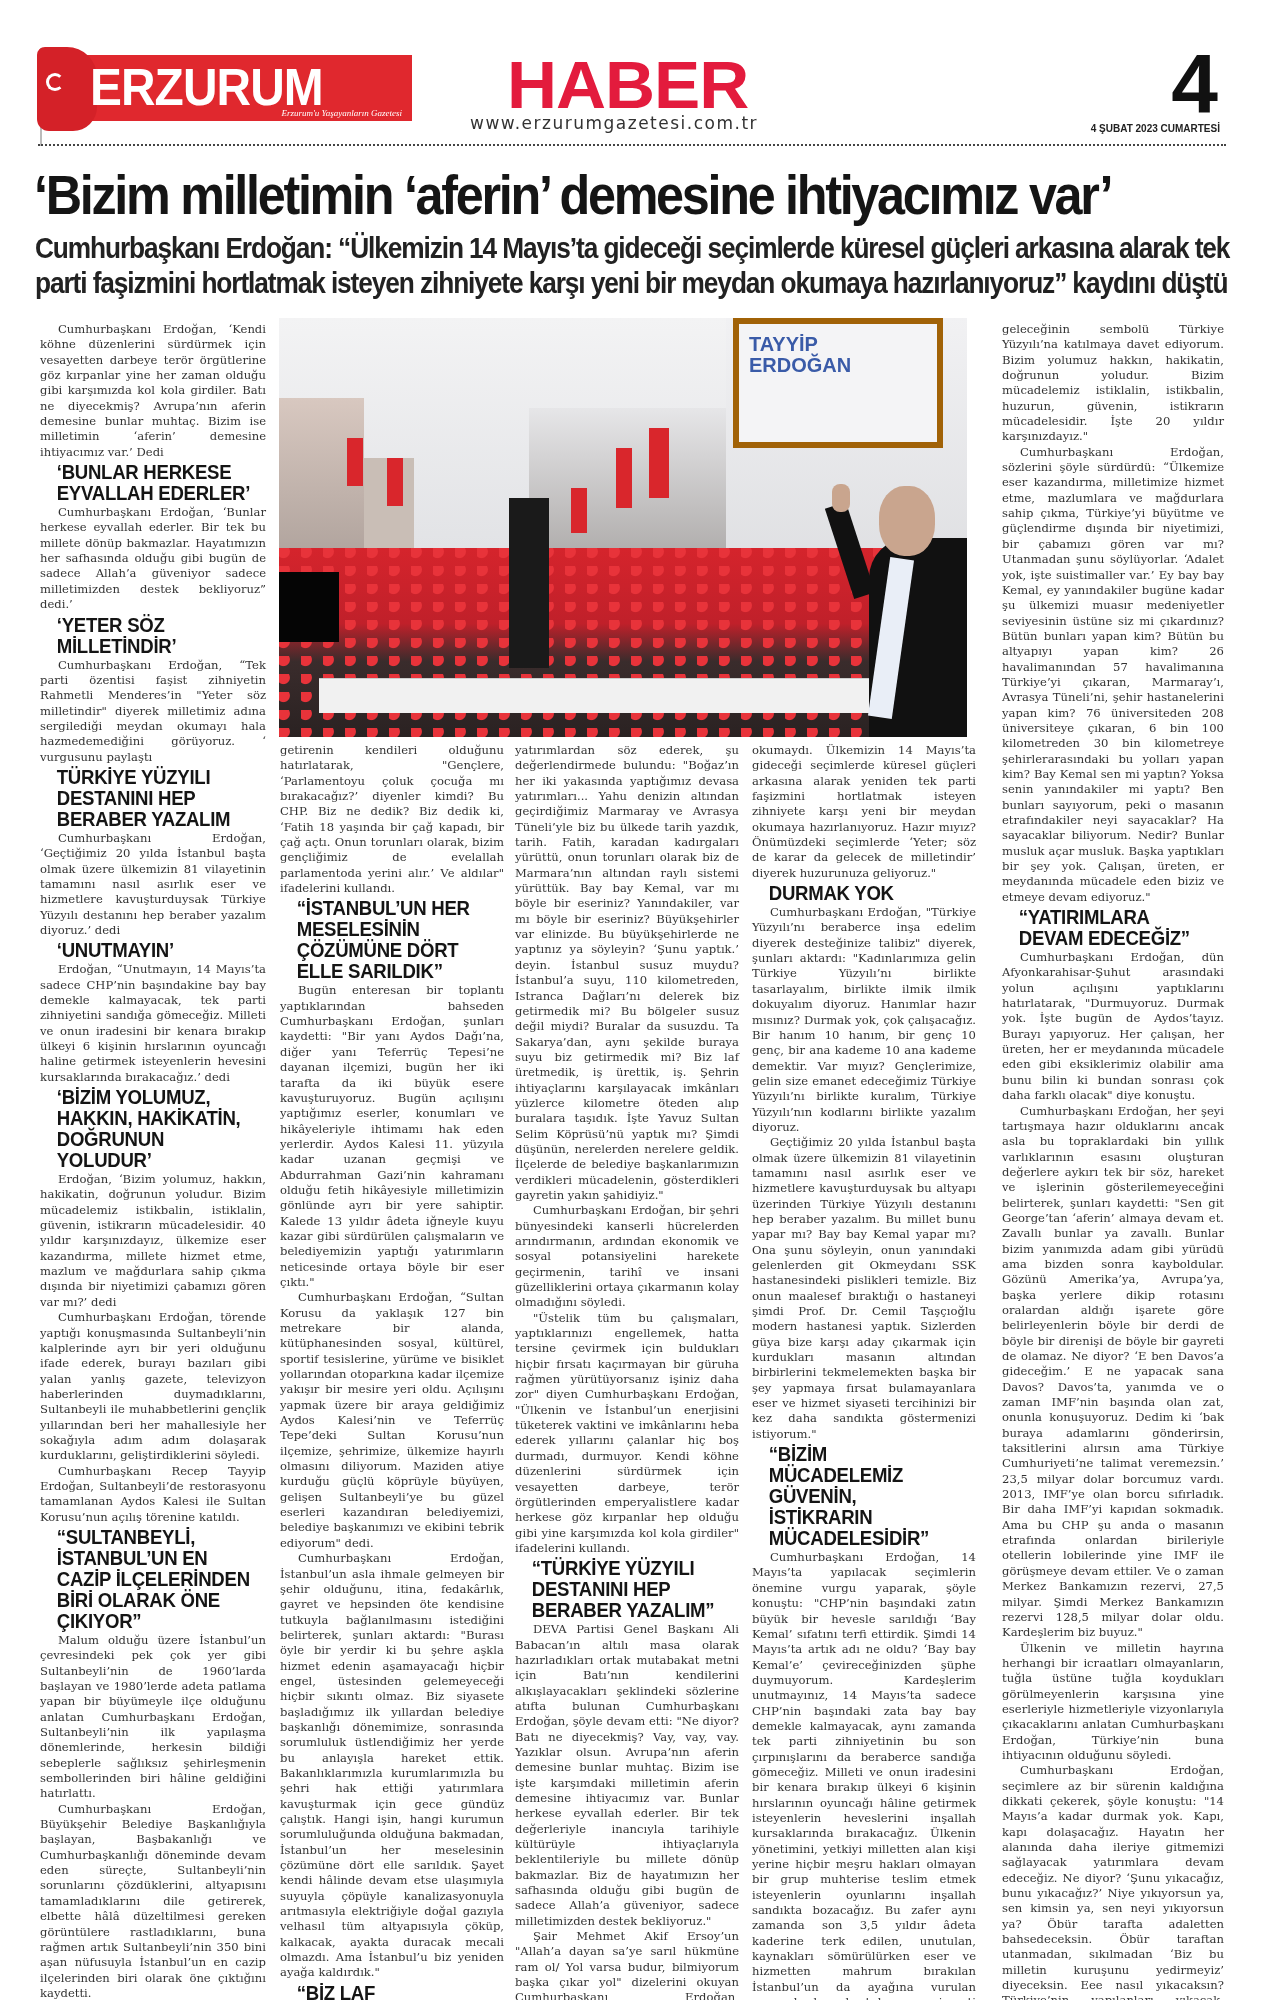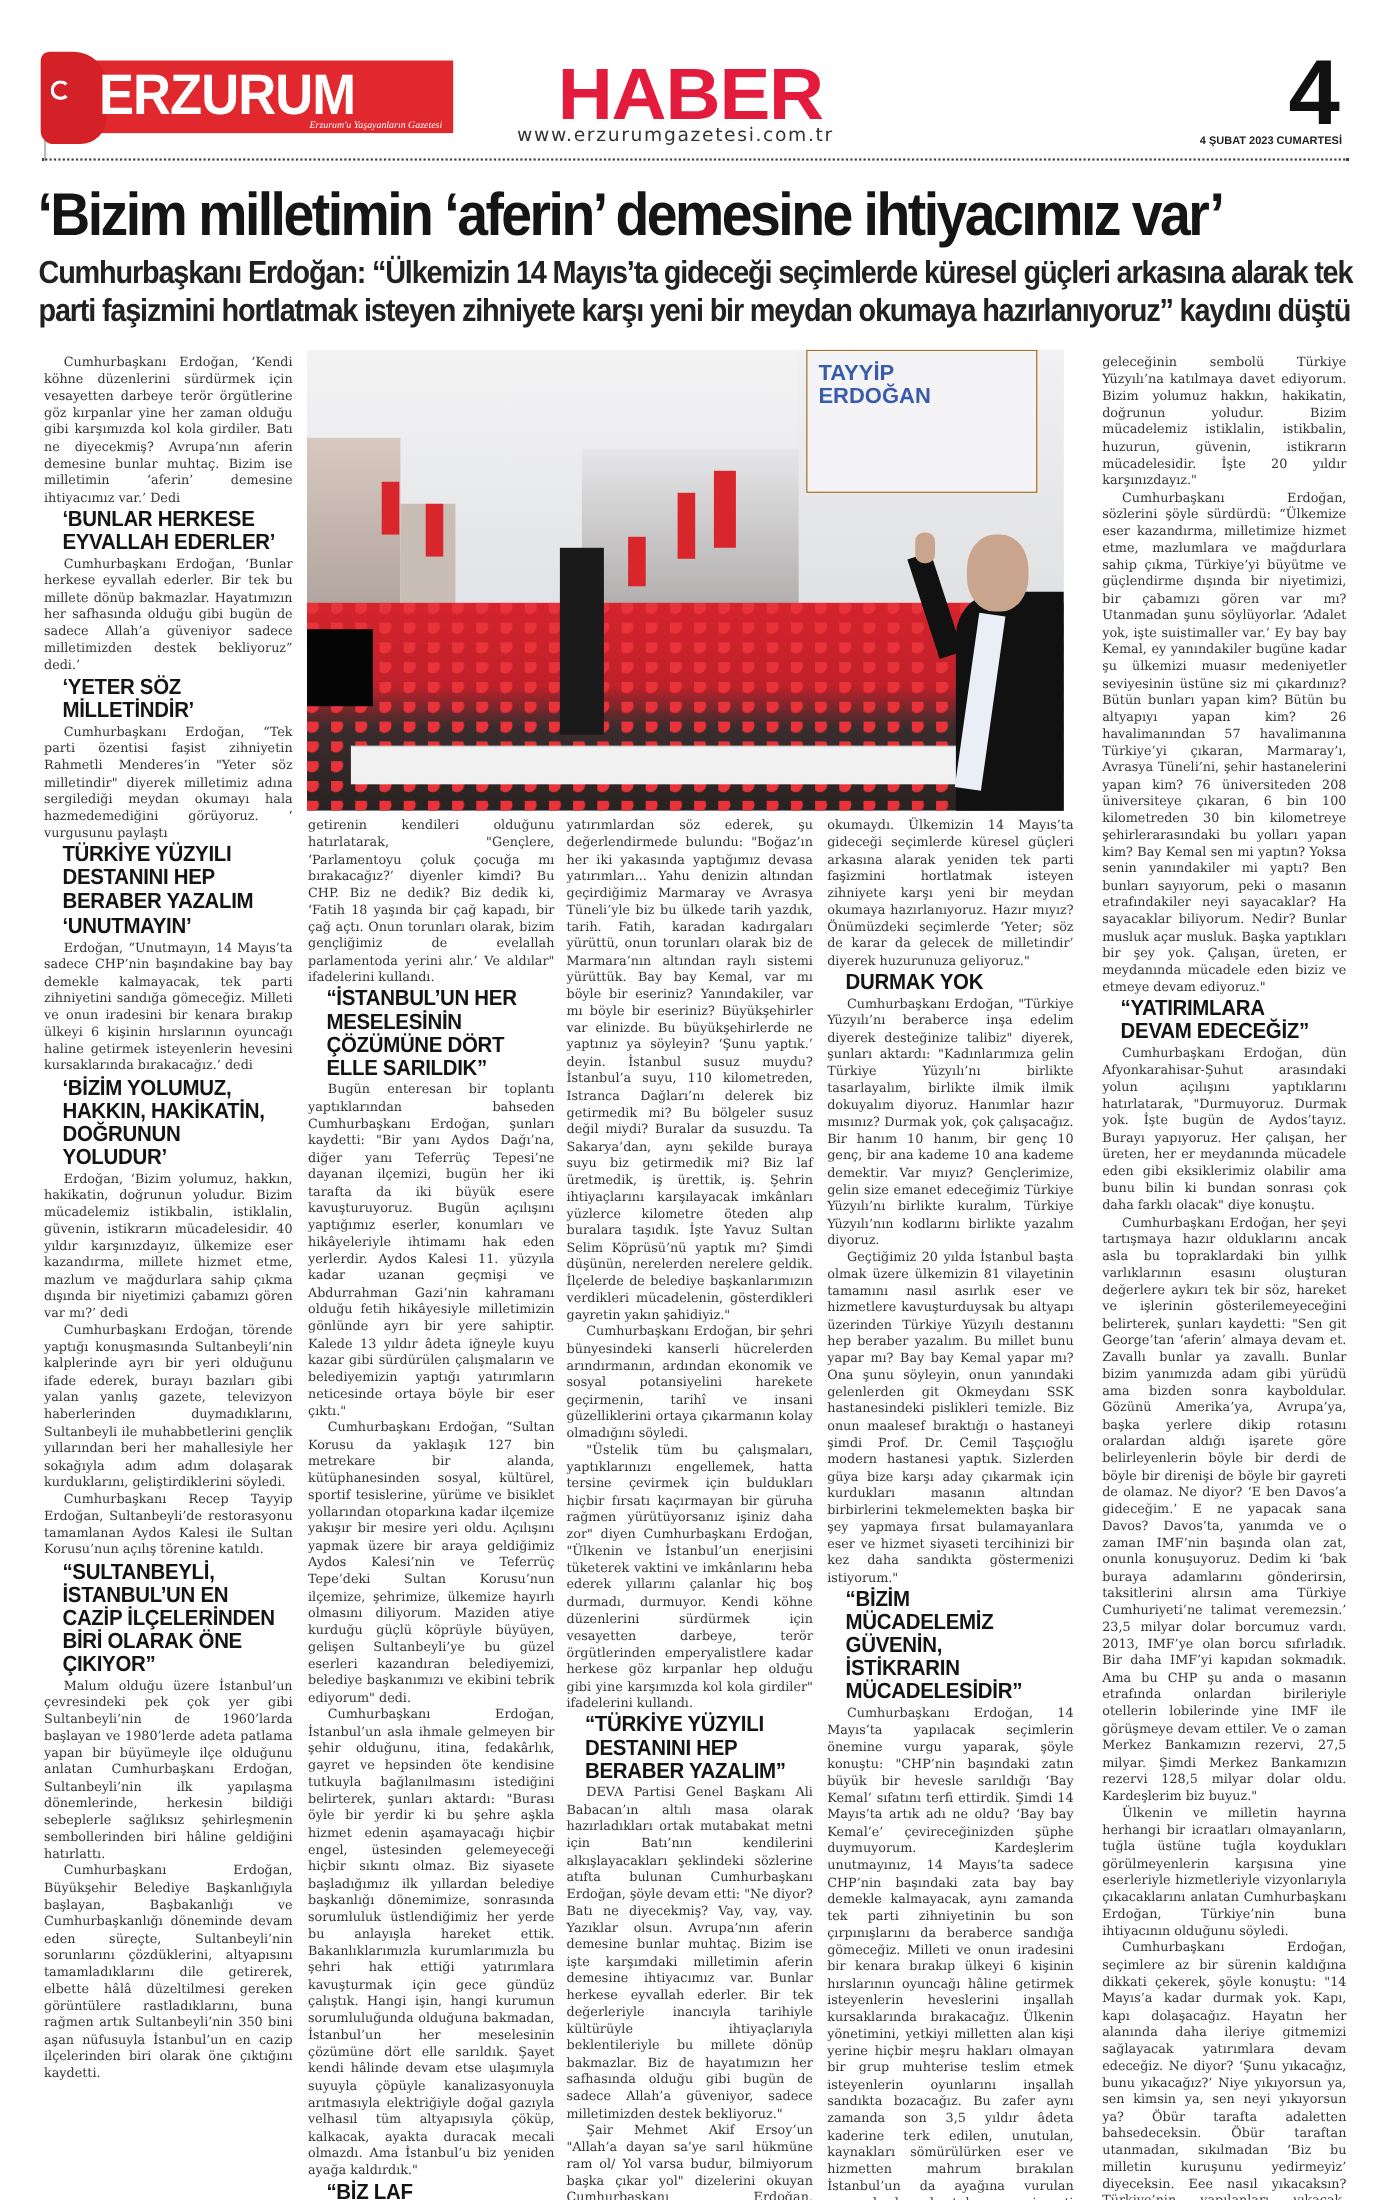--- a/index.html
+++ b/index.html
@@ -24,21 +24,21 @@
   .headline { position: absolute; left: 34px; top: 165px; width: 1200px; font-family: "Liberation Sans", sans-serif; font-weight: 700; font-size: 55px; color: #151515; letter-spacing: -2.5px; line-height: 60px; white-space: nowrap; transform: scaleX(0.915); transform-origin: left; }
   .subhead { position: absolute; left: 35px; top: 231px; width: 1320px; font-family: "Liberation Sans", sans-serif; font-size: 29px; color: #222; letter-spacing: -1.2px; line-height: 35px; transform: scaleX(0.905); transform-origin: left; }
 
   
   .photo { position: absolute; left: 279px; top: 318px; width: 688px; height: 419px; overflow: hidden; background: #ecedf0; }
   .ph-sky { position: absolute; left: 0; top: 0; width: 100%; height: 230px; background: linear-gradient(#f3f3f4, #e2e3e6); }
   .ph-bldL { position: absolute; left: 0; top: 80px; width: 85px; height: 190px; background: linear-gradient(#d8c8c0, #a89c96); }
   .ph-bldL2 { position: absolute; left: 85px; top: 140px; width: 50px; height: 140px; background: #c9beb6; }
   .ph-bldM { position: absolute; left: 250px; top: 90px; width: 200px; height: 200px; background: linear-gradient(#e6e6e8, #9c9896); }
   .ph-bldR { position: absolute; left: 447px; top: 0; width: 241px; height: 330px; background: linear-gradient(#f1f1f3, #d9dadd); }
-  .ph-banner { position: absolute; left: 454px; top: 0; width: 210px; height: 130px; background: #f4f4f6; border: 1px solid #a16207; }
+  .ph-banner { position: absolute; left: 454px; top: 0; width: 210px; height: 130px; background: #f4f4f6; border: 6px solid #a16207; }
   .ph-banner-txt { position: absolute; left: 10px; top: 10px; font-family: "Liberation Sans", sans-serif; font-weight: 700; font-size: 20px; color: #3a5ba8; line-height: 21px; }
   .ph-sign { position: absolute; left: 465px; top: 258px; font-family: "Liberation Sans", sans-serif; font-weight: 700; font-size: 28px; color: #d8232a; }
   .ph-flag { position: absolute; width: 16px; height: 48px; background: #d9262c; }
   .ph-crowd { position: absolute; left: 0; top: 230px; width: 100%; height: 189px; background:
       radial-gradient(circle at 20% 20%, #e8333a 0 6px, transparent 7px) 0 0/22px 18px,
       linear-gradient(#d5242c 0, #c0202a 40%, #3a2c2c 60%, #2a2222 100%); }
   .ph-barrier { position: absolute; left: 40px; top: 360px; width: 560px; height: 35px; background: #f1f1f1; border-top: 1px solid #ccc; }
   .ph-person { position: absolute; left: 590px; top: 220px; width: 110px; height: 200px; background: #111; border-radius: 40px 10px 0 0; }
   .ph-head { position: absolute; left: 600px; top: 168px; width: 56px; height: 70px; background: #c9a58e; border-radius: 45%; }
   .ph-scarf { position: absolute; left: 600px; top: 240px; width: 24px; height: 160px; background: #e9eef7; transform: rotate(8deg); }
@@ -105,20 +105,21 @@
   <div class="ph-head"></div>
 </div>
 
 <div class="col c1">
     <p>Cumhurbaşkanı Erdoğan, ‘Kendi köhne düzenlerini sürdürmek için vesayetten darbeye terör örgütlerine göz kırpanlar yine her zaman olduğu gibi karşımızda kol kola girdiler. Batı ne diyecekmiş? Avrupa’nın aferin demesine bunlar muhtaç. Bizim ise milletimin ‘aferin’ demesine ihtiyacımız var.’ Dedi</p>
     <h3>‘BUNLAR HERKESE EYVALLAH EDERLER’</h3>
     <p>Cumhurbaşkanı Erdoğan, ‘Bunlar herkese eyvallah ederler. Bir tek bu millete dönüp bakmazlar. Hayatımızın her safhasında olduğu gibi bugün de sadece Allah’a güveniyor sadece milletimizden destek bekliyoruz” dedi.’</p>
     <h3>‘YETER SÖZ MİLLETİNDİR’</h3>
     <p>Cumhurbaşkanı Erdoğan, “Tek parti özentisi faşist zihniyetin Rahmetli Menderes’in "Yeter söz milletindir" diyerek milletimiz adına sergilediği meydan okumayı hala hazmedemediğini görüyoruz. ‘ vurgusunu paylaştı</p>
     <h3>TÜRKİYE YÜZYILI DESTANINI HEP BERABER YAZALIM</h3>
+    <p>Cumhurbaşkanı Erdoğan, ‘Geçtiğimiz 20 yılda İstanbul başta olmak üzere ülkemizin 81 vilayetinin tamamını nasıl asırlık eser ve hizmetlere kavuşturduysak Türkiye Yüzyılı destanını hep beraber yazalım diyoruz.’ dedi</p>
     <h3>‘UNUTMAYIN’</h3>
     <p>Erdoğan, “Unutmayın, 14 Mayıs’ta sadece CHP’nin başındakine bay bay demekle kalmayacak, tek parti zihniyetini sandığa gömeceğiz. Milleti ve onun iradesini bir kenara bırakıp ülkeyi 6 kişinin hırslarının oyuncağı haline getirmek isteyenlerin hevesini kursaklarında bırakacağız.’ dedi</p>
     <h3>‘BİZİM YOLUMUZ, HAKKIN, HAKİKATİN, DOĞRUNUN YOLUDUR’</h3>
     <p>Erdoğan, ‘Bizim yolumuz, hakkın, hakikatin, doğrunun yoludur. Bizim mücadelemiz istikbalin, istiklalin, güvenin, istikrarın mücadelesidir. 40 yıldır karşınızdayız, ülkemize eser kazandırma, millete hizmet etme, mazlum ve mağdurlara sahip çıkma dışında bir niyetimizi çabamızı gören var mı?’ dedi</p>
     <p>Cumhurbaşkanı Erdoğan, törende yaptığı konuşmasında Sultanbeyli’nin kalplerinde ayrı bir yeri olduğunu ifade ederek, burayı bazıları gibi yalan yanlış gazete, televizyon haberlerinden duymadıklarını, Sultanbeyli ile muhabbetlerini gençlik yıllarından beri her mahallesiyle her sokağıyla adım adım dolaşarak kurduklarını, geliştirdiklerini söyledi.</p>
     <p>Cumhurbaşkanı Recep Tayyip Erdoğan, Sultanbeyli’de restorasyonu tamamlanan Aydos Kalesi ile Sultan Korusu’nun açılış törenine katıldı.</p>
     <h3>“SULTANBEYLİ, İSTANBUL’UN EN CAZİP İLÇELERİNDEN BİRİ OLARAK ÖNE ÇIKIYOR”</h3>
     <p>Malum olduğu üzere İstanbul’un çevresindeki pek çok yer gibi Sultanbeyli’nin de 1960’larda başlayan ve 1980’lerde adeta patlama yapan bir büyümeyle ilçe olduğunu anlatan Cumhurbaşkanı Erdoğan, Sultanbeyli’nin ilk yapılaşma dönemlerinde, herkesin bildiği sebeplerle sağlıksız şehirleşmenin sembollerinden biri hâline geldiğini hatırlattı.</p>
     <p>Cumhurbaşkanı Erdoğan, Büyükşehir Belediye Başkanlığıyla başlayan, Başbakanlığı ve Cumhurbaşkanlığı döneminde devam eden süreçte, Sultanbeyli’nin sorunlarını çözdüklerini, altyapısını tamamladıklarını dile getirerek, elbette hâlâ düzeltilmesi gereken görüntülere rastladıklarını, buna rağmen artık Sultanbeyli’nin 350 bini aşan nüfusuyla İstanbul’un en cazip ilçelerinden biri olarak öne çıktığını kaydetti.</p>
   </div>

